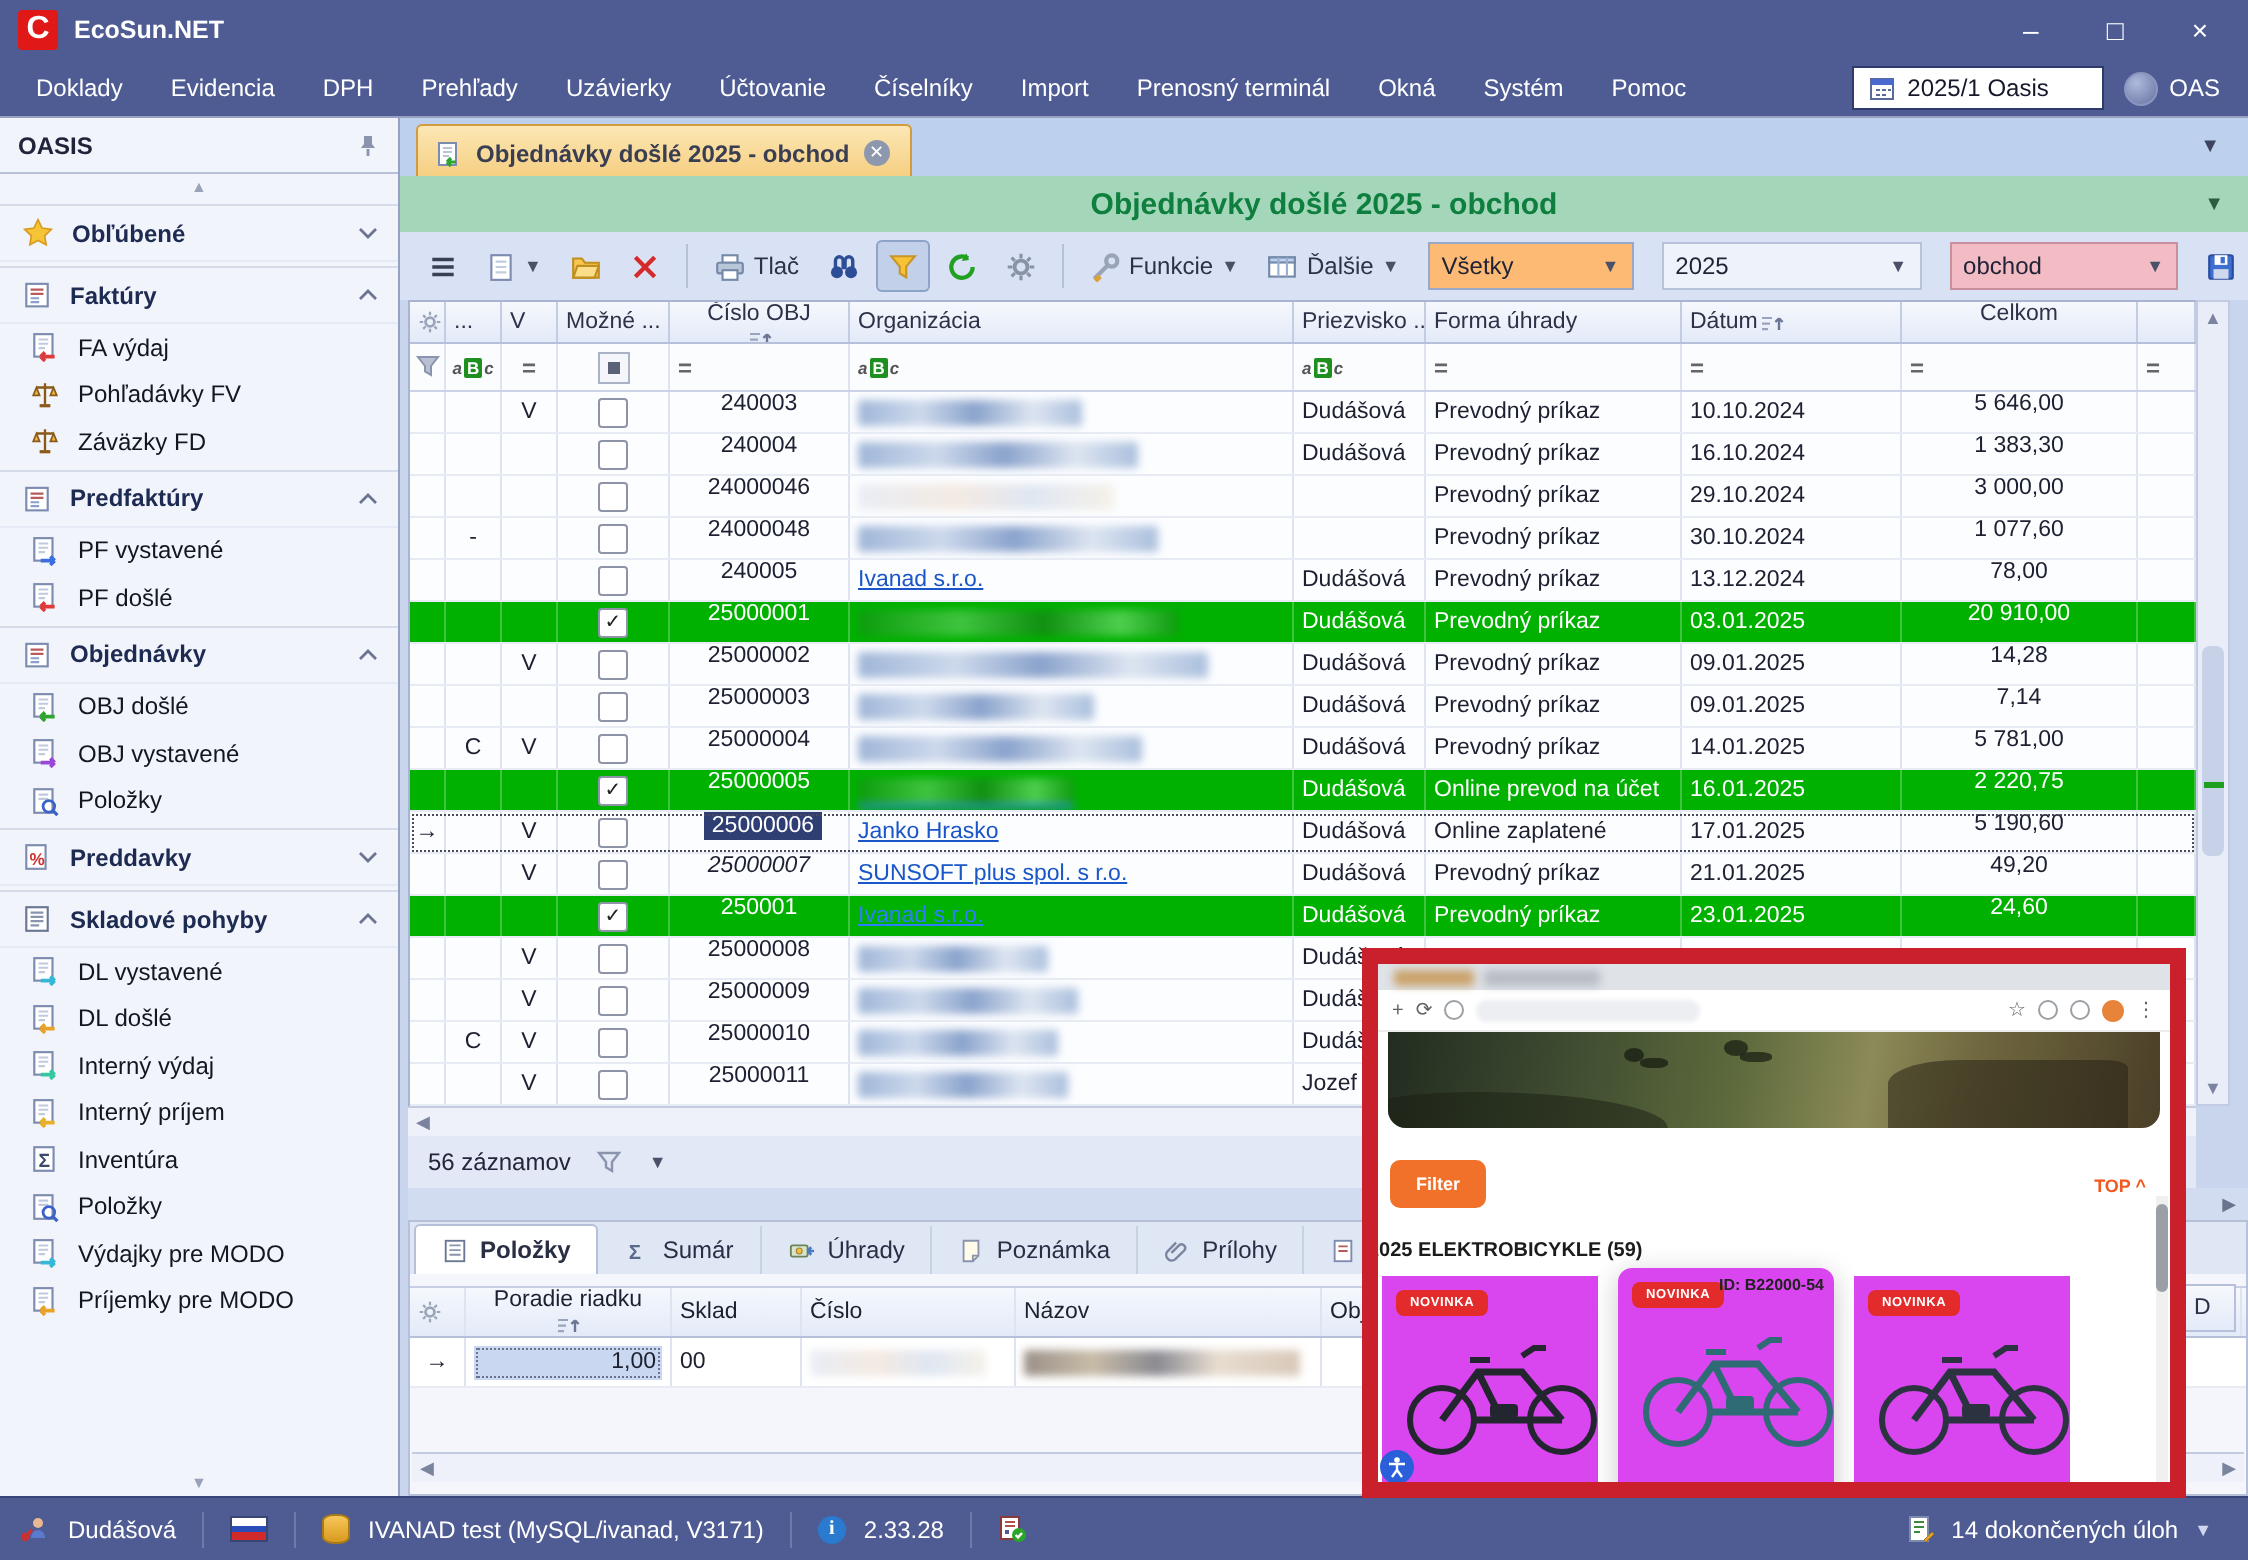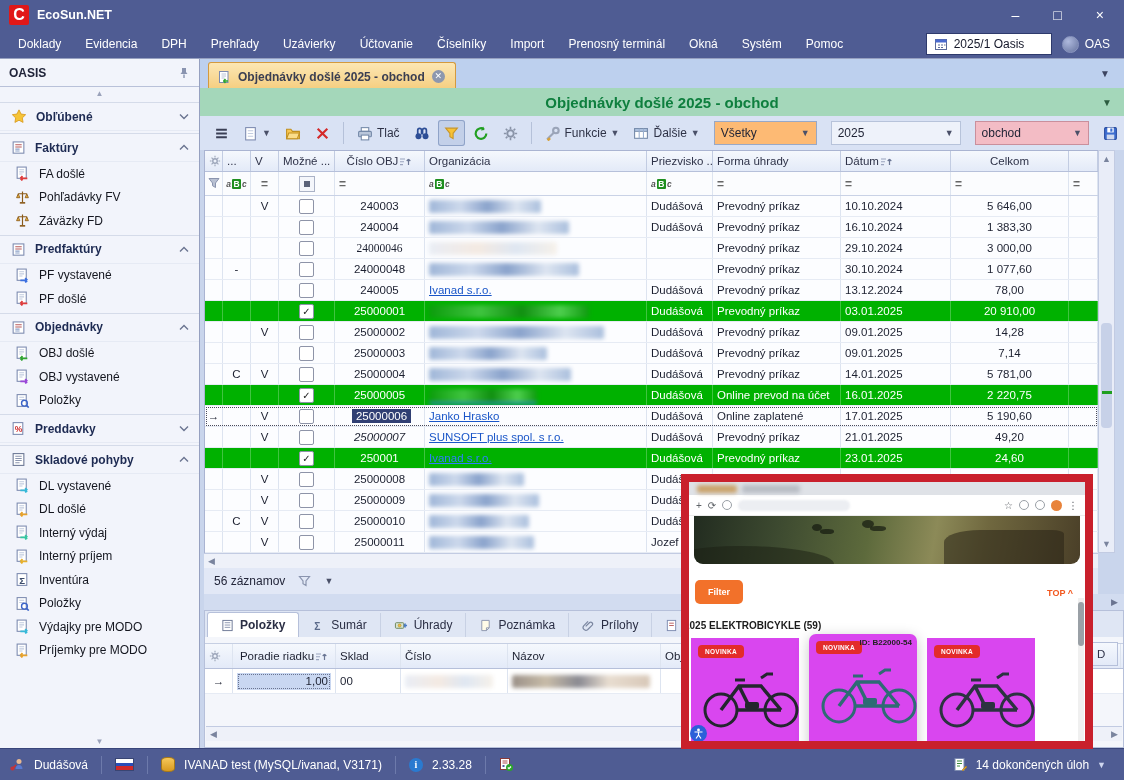--- a/index.html
+++ b/index.html
@@ -65,21 +65,21 @@
   .tb-combo.pink{background:#f3bcc5;border-color:#c98f9c;}
   
   .grid{position:absolute;left:204px;top:150px;width:894px;background:#fff;
         border-left:1px solid #aab4d2;box-sizing:border-box;}
   .g-row{display:flex;height:21px;background:#fcfdff;border-bottom:1px solid #e6ebf4;box-sizing:border-box;}
   .g-head{height:22px;background:linear-gradient(#f5f8fd,#e3eaf8);border-top:1px solid #aab4d2;border-bottom:1px solid #b6c0da;}
   .g-filter{height:24px;background:#fbfcfe;border-bottom:1px solid #c9d2e6;}
   .g-cell{border-right:1px solid #dde4f0;display:flex;align-items:center;padding:0 4px;
           font-size:11.5px;overflow:hidden;white-space:nowrap;box-sizing:border-box;flex:none;}
   .g-head .g-cell{border-right:1px solid #c2cce2;color:#2e3248;}
-  .g-cell.num{justify-content:center;}
+  .g-cell.num{justify-content:flex-start;flex-direction:column;}
   .g-cell.ctr{justify-content:center;}
   .g-row.green{background:#00b100;color:#fff;}
   .g-row.green .g-cell{border-right-color:rgba(255,255,255,.25);}
   .g-row.current{outline:1px dotted #4a4a5a;outline-offset:-2px;}
   .chk{width:13px;height:13px;background:#fff;border:1px solid #8e94a8;border-radius:2px;
        display:flex;align-items:center;justify-content:center;font-size:10px;color:#222;}
   .sel-cell{background:#303f73;color:#fff;padding:1px 4px;margin-right:-4px;}
   a.glink{color:#1a56c8;}
   .g-row.green a.glink{color:#2f7dff;}
   .blur{height:13px;border-radius:2px;filter:blur(2px);flex:none;}
@@ -256,21 +256,21 @@
           </span>
         </div>
         <div class="sb-item">
           <span class="svgi">
             <svg width="15" height="15" viewBox="0 0 14 14">
               <rect x="2" y="1" width="8.5" height="10.5" fill="#fff" stroke="#7d8bb0"></rect>
               <path d="M4 3.5h4.5M4 5.5h4.5M4 7.5h3" stroke="#c0cade"></path>
               <path d="M11.5 11.5H5m0 0l2-2m-2 2l2 2" stroke="#e03b3b" stroke-width="1.7" fill="none"></path>
             </svg>
           </span>
-          <span>FA došlé</span>
+          <span>FA výdaj</span>
         </div>
         <div class="sb-item">
           <span class="svgi">
             <svg width="15" height="15" viewBox="0 0 14 14">
               <path d="M7 1.5v10M3 3.5h8" stroke="#8a5a1a" stroke-width="1.1" fill="none"></path>
               <path d="M3 3.5L1.5 7.2h3z" fill="#f0b83a" stroke="#8a5a1a" stroke-width=".8"></path>
               <path d="M11 3.5L9.5 7.2h3z" fill="#f0b83a" stroke="#8a5a1a" stroke-width=".8"></path>
               <path d="M4.5 12h5" stroke="#8a5a1a" stroke-width="1.5"></path>
             </svg>
           </span>
@@ -766,21 +766,21 @@
         <div class="g-cell num" style="width: 118px;">1 383,30</div>
         <div class="g-cell" style="width: 28px; flex: 1 1 0%;"></div>
       </div>
       <div class="g-row">
         <div class="g-cell ctr" style="width: 18px;"></div>
         <div class="g-cell ctr" style="width: 28px;"></div>
         <div class="g-cell ctr" style="width: 28px;"></div>
         <div class="g-cell ctr" style="width: 56px;">
           <span class="chk"></span>
         </div>
-        <div class="g-cell num" style="width: 90px; font-family: Liberation Serif, serif;">
+        <div class="g-cell num" style="width: 90px;">
           <span>24000046</span>
         </div>
         <div class="g-cell" style="width: 222px;">
           <div class="blur light" style="width: 128px;"></div>
         </div>
         <div class="g-cell" style="width: 66px;"></div>
         <div class="g-cell" style="width: 128px;">Prevodný príkaz</div>
         <div class="g-cell" style="width: 110px;">29.10.2024</div>
         <div class="g-cell num" style="width: 118px;">3 000,00</div>
         <div class="g-cell" style="width: 28px; flex: 1 1 0%;"></div>

